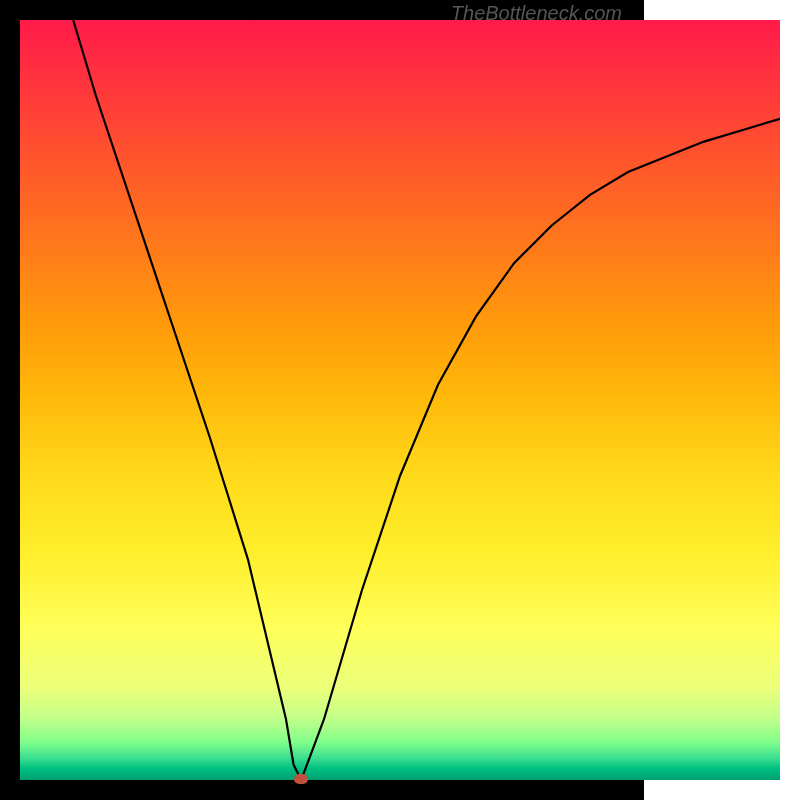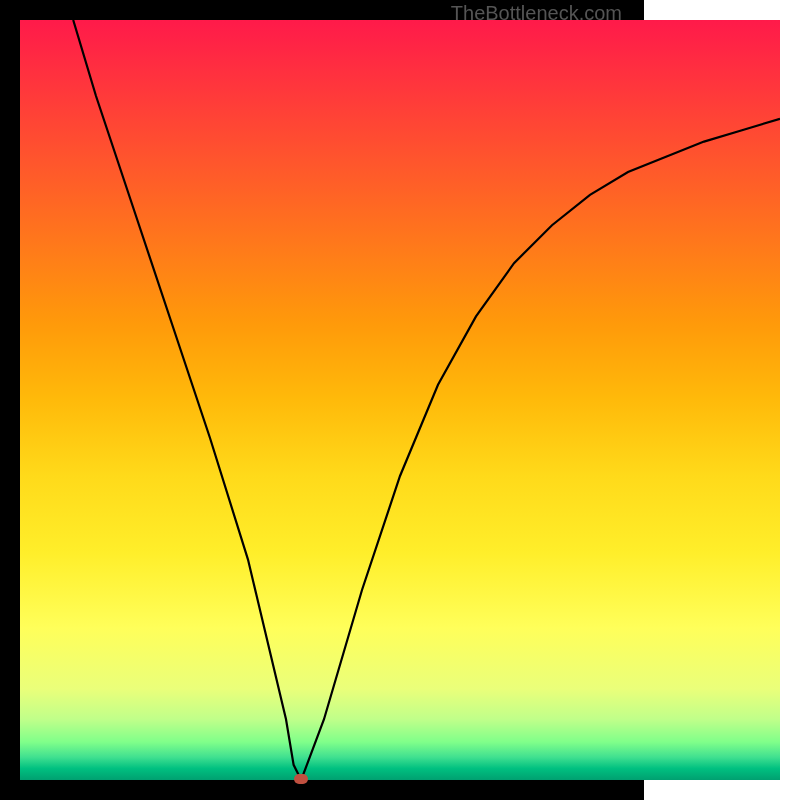--- a/index.html
+++ b/index.html
@@ -8,20 +8,21 @@
     width: 800px;
     height: 800px;
     overflow: hidden;
     font-family: Arial, sans-serif;
   }
   .container {
     width: 644px;
     height: 800px;
     background: #000;
     position: relative;
+    font-style: italic;
   }
   .plot-area {
     position: absolute;
     left: 20px;
     top: 20px;
     width: 760px;
     height: 760px;
     background: linear-gradient(to bottom,
       #ff1a4a 0%,
       #ff3a3a 10%,

